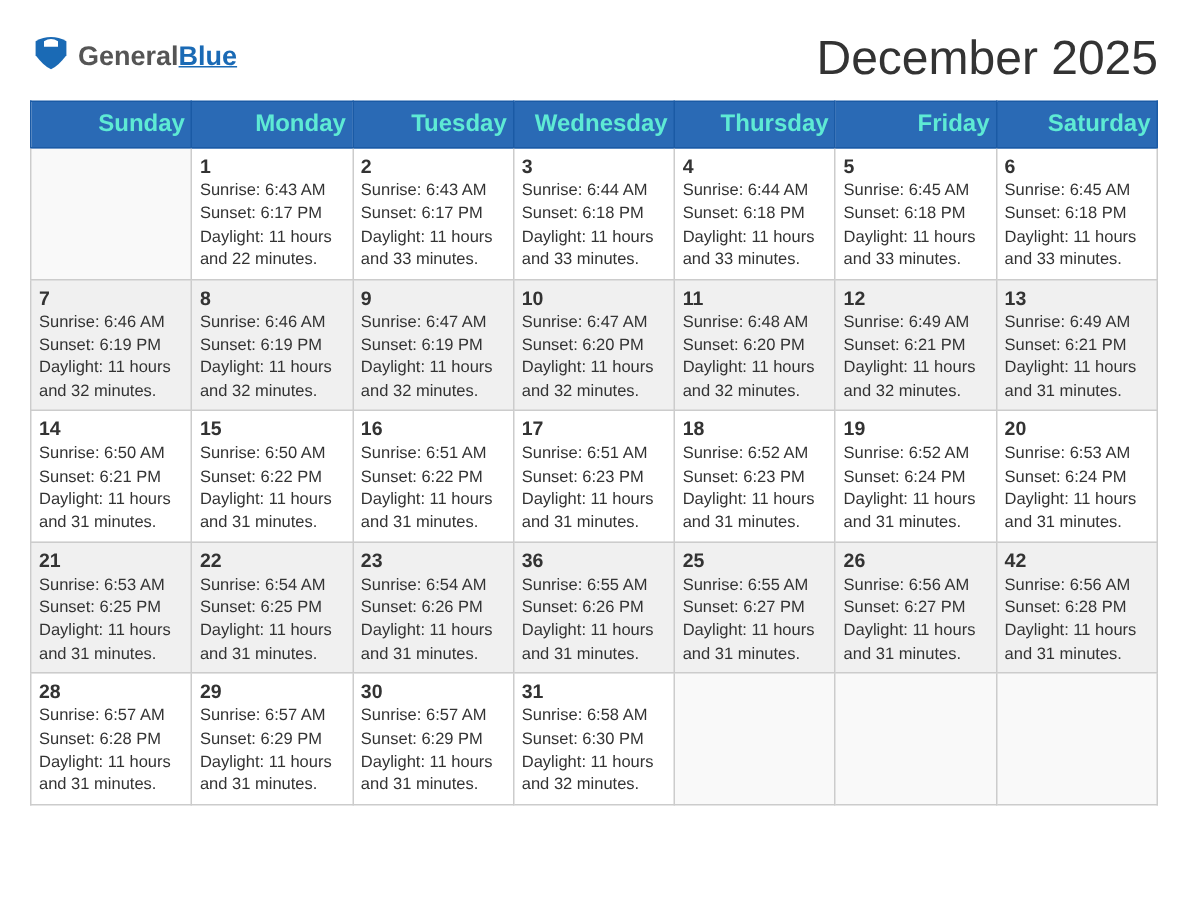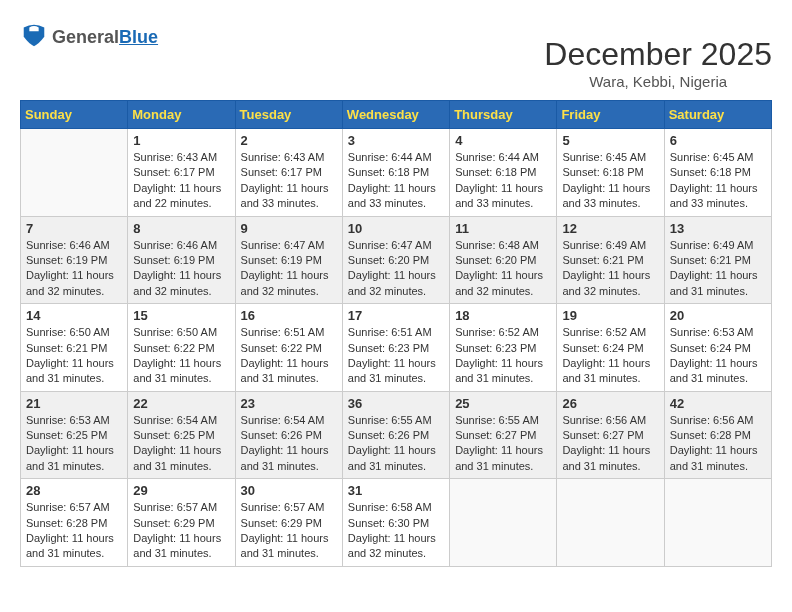--- a/index.html
+++ b/index.html
@@ -26,43 +26,42 @@
       font-weight: bold;
       line-height: 1.1;
     }
     .logo-general { color: #555; }
     .logo-blue { color: #1a6ab5; text-decoration: underline; }
     .logo-icon {
       width: 28px;
       height: 28px;
     }
     .title-block {
-      text-align: center;
-      margin-top: 16px;
+      text-align: left;
     }
     .month-year {
       font-size: 32px;
       color: #333;
       font-weight: normal;
     }
     .location {
       font-size: 15px;
       color: #555;
     }
     .calendar {
       width: 100%;
       border-collapse: collapse;
       border: 1px solid #ccc;
     }
     .calendar th {
       background: #2a6ab5;
-      color: #fde047;
+      color: #5eead4;
       padding: 6px 4px;
-      font-size: 13px;
-      text-align: left;
+      font-size: 16px;
+      text-align: right;
       border: 1px solid #1a5aa5;
     }
     .calendar td {
       vertical-align: top;
       border: 1px solid #ccc;
       padding: 4px 5px;
       width: calc(100% / 7);
       min-height: 80px;
       font-size: 11px;
       color: #333;
@@ -96,21 +95,20 @@
     </svg>
     <div>
       <div style="display:flex; gap:0;">
         <span class="logo-text logo-general">General</span>
         <span class="logo-text logo-blue">Blue</span>
       </div>
     </div>
   </div>
   <div class="title-block">
     <div class="month-year">December 2025</div>
-    <div class="location">Wara, Kebbi, Nigeria</div>
   </div>
 </div>
 
 <table class="calendar">
   <thead>
     <tr>
       <th>Sunday</th>
       <th>Monday</th>
       <th>Tuesday</th>
       <th>Wednesday</th>

